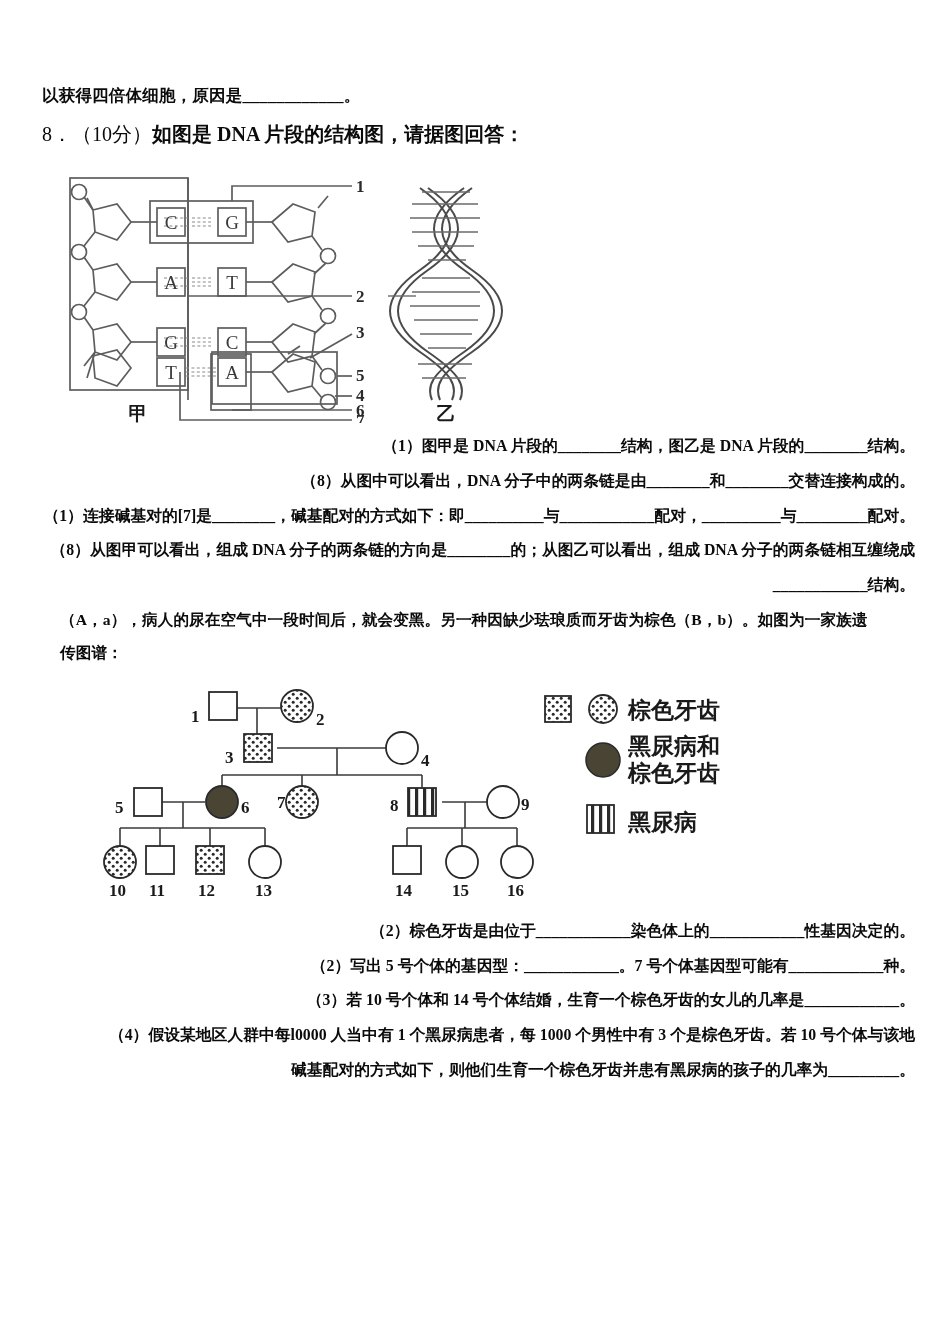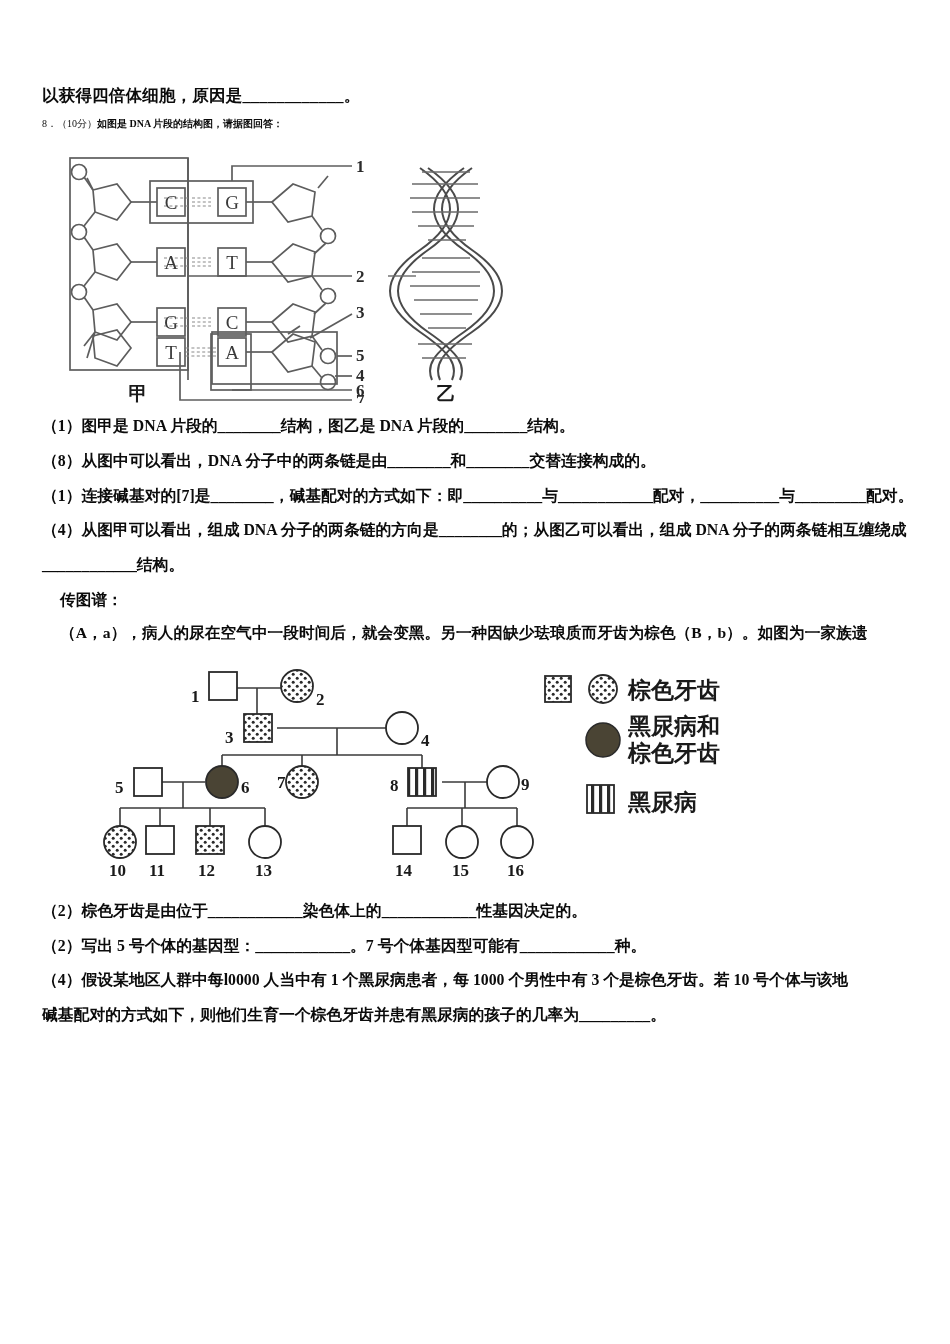--- a/index.html
+++ b/index.html
@@ -20,39 +20,40 @@
     position: relative;
   }
   .line {
     font-size: 16.5px;
     line-height: 1.95;
     font-weight: 700;
     letter-spacing: 0.2px;
     white-space: pre-wrap;
   }
   .qline {
-    font-size: 10px;
+    font-size: 20px;
     line-height: 2.0;
     font-weight: 700;
     margin-top: 2px;
   }
   .qnum {
     font-weight: 400;
     font-family: "Liberation Serif", serif;
   }
   .body-txt {
     font-size: 15.6px;
     line-height: 2.15;
     font-weight: 700;
     letter-spacing: 0.1px;
   }
   .sub-q {
     font-size: 15.8px;
     line-height: 2.2;
     font-weight: 700;
+    text-align: right;
   }
 
   
   .fig8 {
     position: relative;
     width: 470px;
     height: 255px;
     margin: 14px 0 6px 18px;
   }
   .dna-svg { display:block; }
@@ -233,24 +234,24 @@
       <g font-family="Liberation Serif, serif" font-size="19" font-weight="700" fill="#1a1a1a" text-anchor="middle">
         <text x="78" y="252">甲</text>
         <text x="386" y="252">乙</text>
       </g>
     </svg>
   </div>
 
   <div class="sub-q">（1）图甲是 DNA 片段的________结构，图乙是 DNA 片段的________结构。</div>
   <div class="sub-q">（8）从图中可以看出，DNA 分子中的两条链是由________和________交替连接构成的。</div>
   <div class="sub-q">（1）连接碱基对的[7]是________，碱基配对的方式如下：即__________与____________配对，__________与_________配对。</div>
-  <div class="sub-q">（4）从图甲可以看出，组成 DNA 分子的两条链的方向是________的；从图乙可以看出，组成 DNA 分子的两条链相互缠绕成____________结构。</div>
-
+  <div class="sub-q">（8）从图甲可以看出，组成 DNA 分子的两条链的方向是________的；从图乙可以看出，组成 DNA 分子的两条链相互缠绕成____________结构。</div>
+
+  <div class="body-txt" style="margin-left:18px;">（A，a），病人的尿在空气中一段时间后，就会变黑。另一种因缺少珐琅质而牙齿为棕色（B，b）。如图为一家族遗</div>
   <div class="body-txt" style="margin-left:18px;">传图谱：</div>
-  <div class="body-txt" style="margin-left:18px;">（A，a），病人的尿在空气中一段时间后，就会变黑。另一种因缺少珐琅质而牙齿为棕色（B，b）。如图为一家族遗</div>
 
   <div class="fig9">
     <svg class="ped-svg" width="700" height="230" viewBox="0 0 700 230">
       <defs>
         <pattern id="dots" patternUnits="userSpaceOnUse" width="8" height="8">
           <rect width="8" height="8" fill="#ffffff"></rect>
           <circle cx="2.2" cy="2.2" r="1.5" fill="#2a2a2a"></circle>
           <circle cx="6.2" cy="6.2" r="1.5" fill="#2a2a2a"></circle>
         </pattern>
         <pattern id="vstripe" patternUnits="userSpaceOnUse" width="8" height="8">
@@ -339,16 +340,17 @@
         <text x="541" y="38">棕色牙齿</text>
         <text x="541" y="74">黑尿病和</text>
         <text x="541" y="101">棕色牙齿</text>
         <text x="541" y="150">黑尿病</text>
       </g>
     </svg>
   </div>
 
   <div class="sub-q">（2）棕色牙齿是由位于____________染色体上的____________性基因决定的。</div>
   <div class="sub-q">（2）写出 5 号个体的基因型：____________。7 号个体基因型可能有____________种。</div>
+  <div class="sub-q">（3）若 10 号个体和 14 号个体结婚，生育一个棕色牙齿的女儿的几率是____________。</div>
   <div class="sub-q">（4）假设某地区人群中每l0000 人当中有 1 个黑尿病患者，每 1000 个男性中有 3 个是棕色牙齿。若 10 号个体与该地</div>
   <div class="sub-q">碱基配对的方式如下，则他们生育一个棕色牙齿并患有黑尿病的孩子的几率为_________。</div>
 
 </div>
 
 </body></html>

